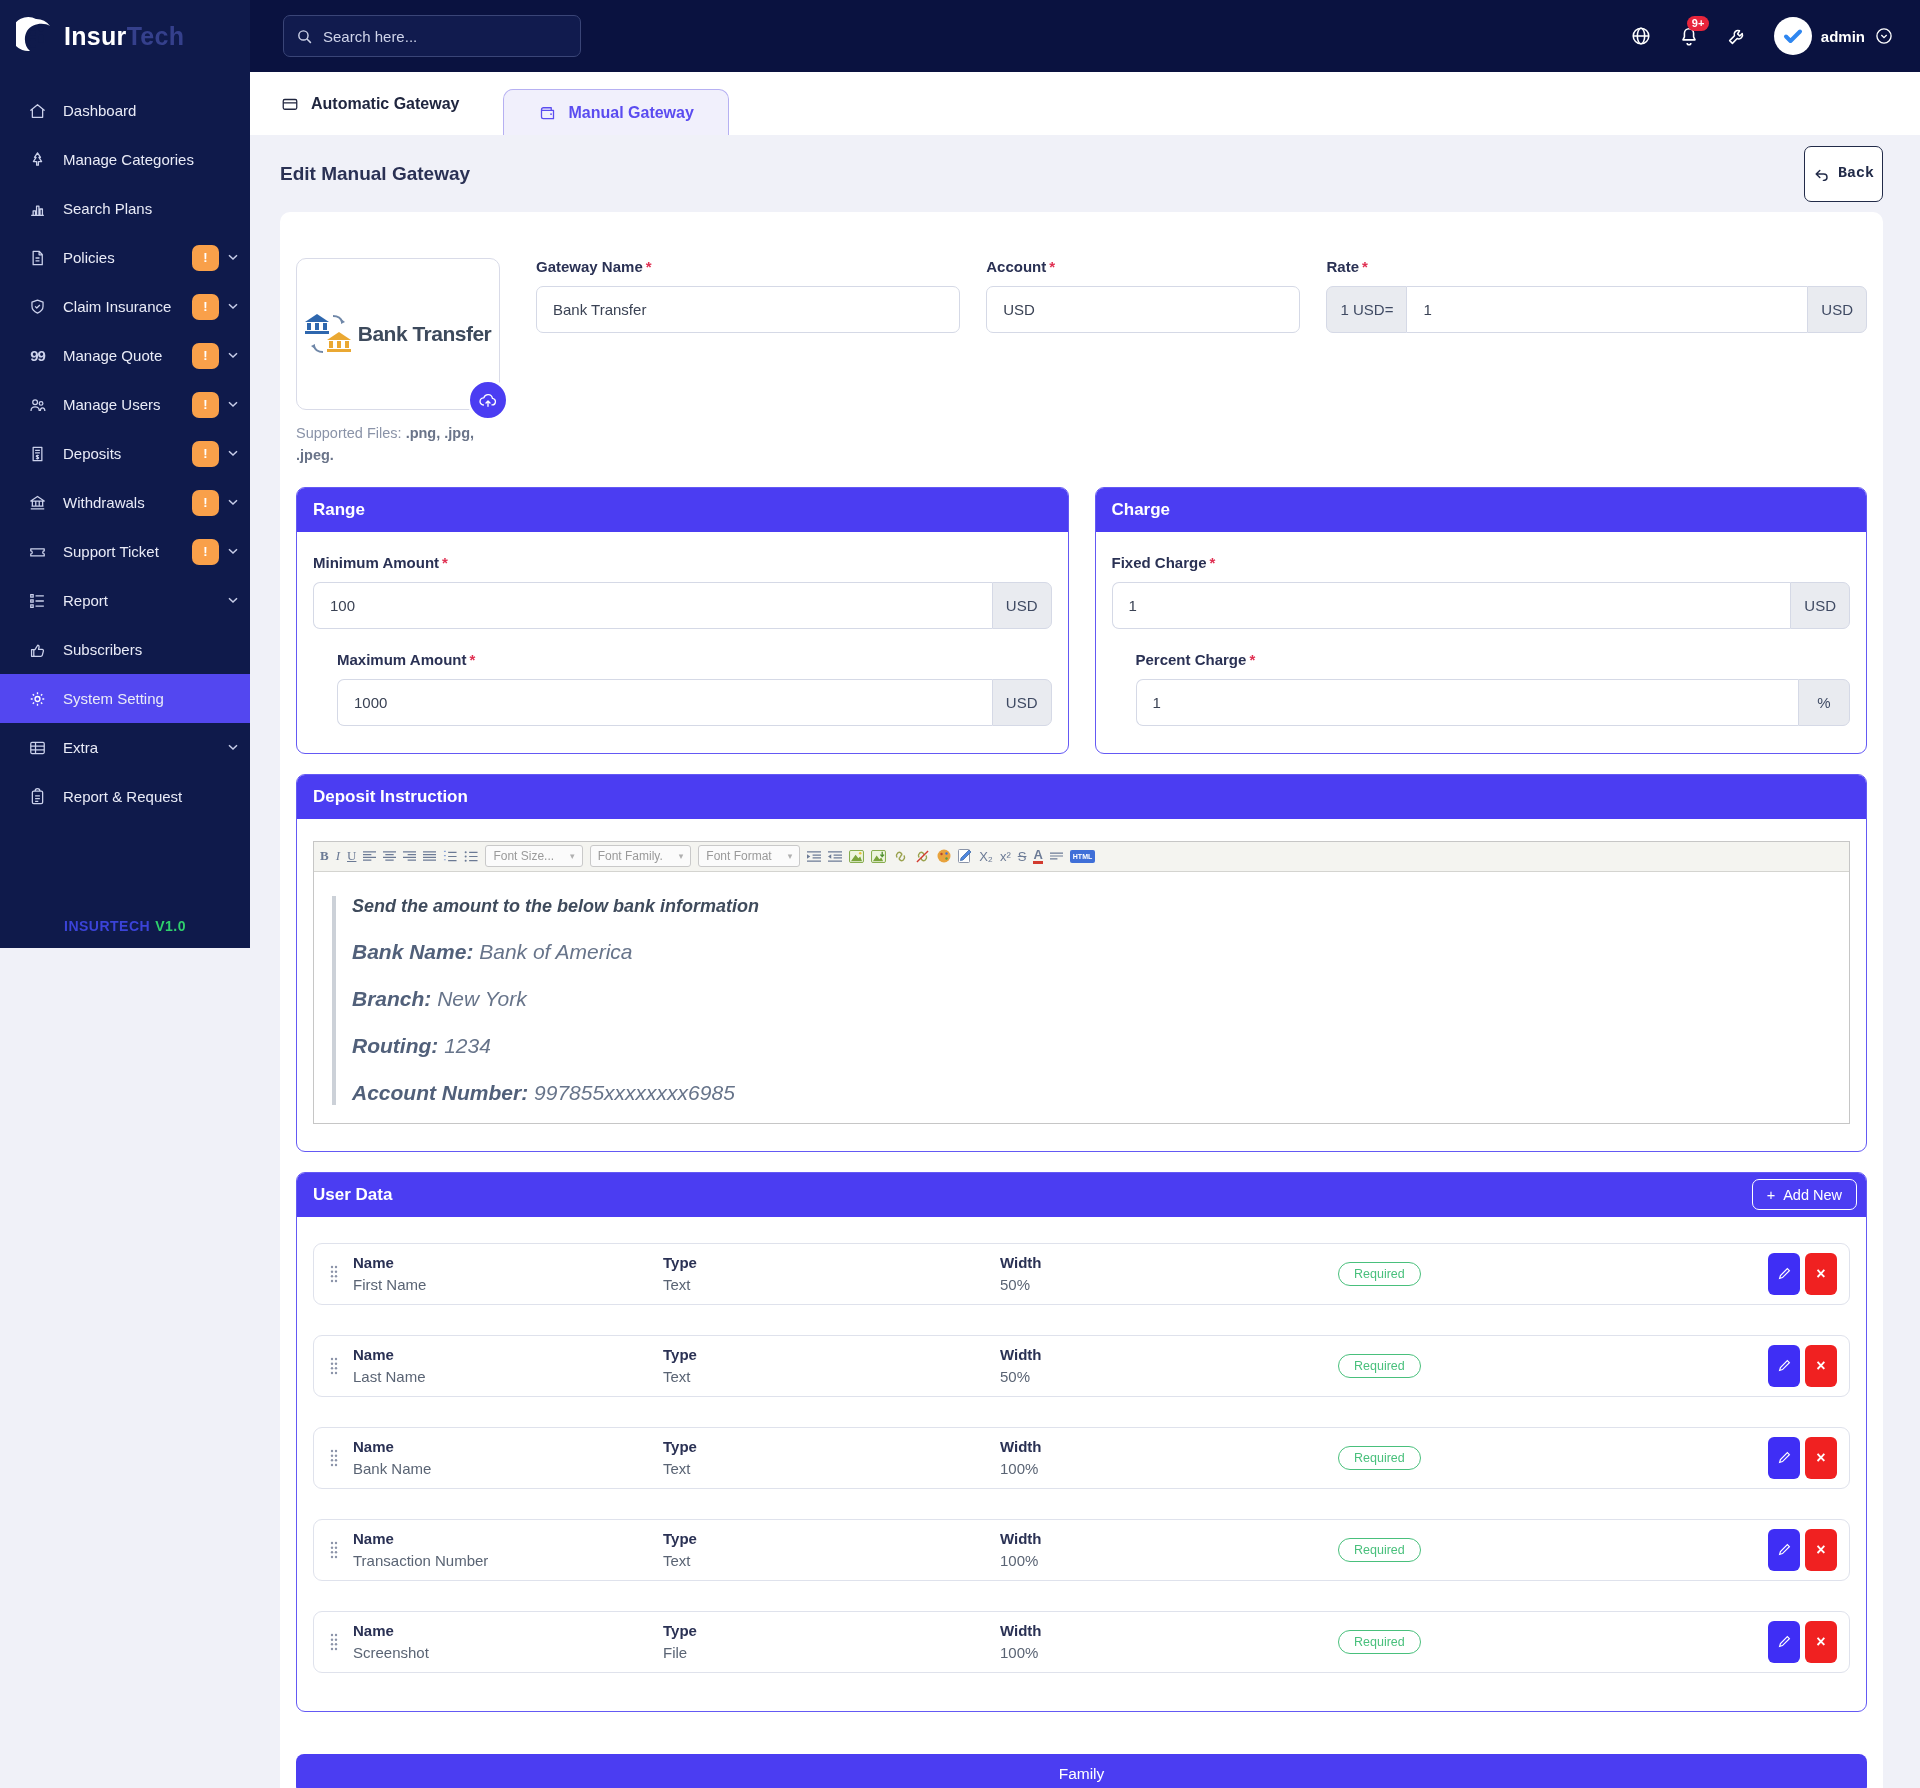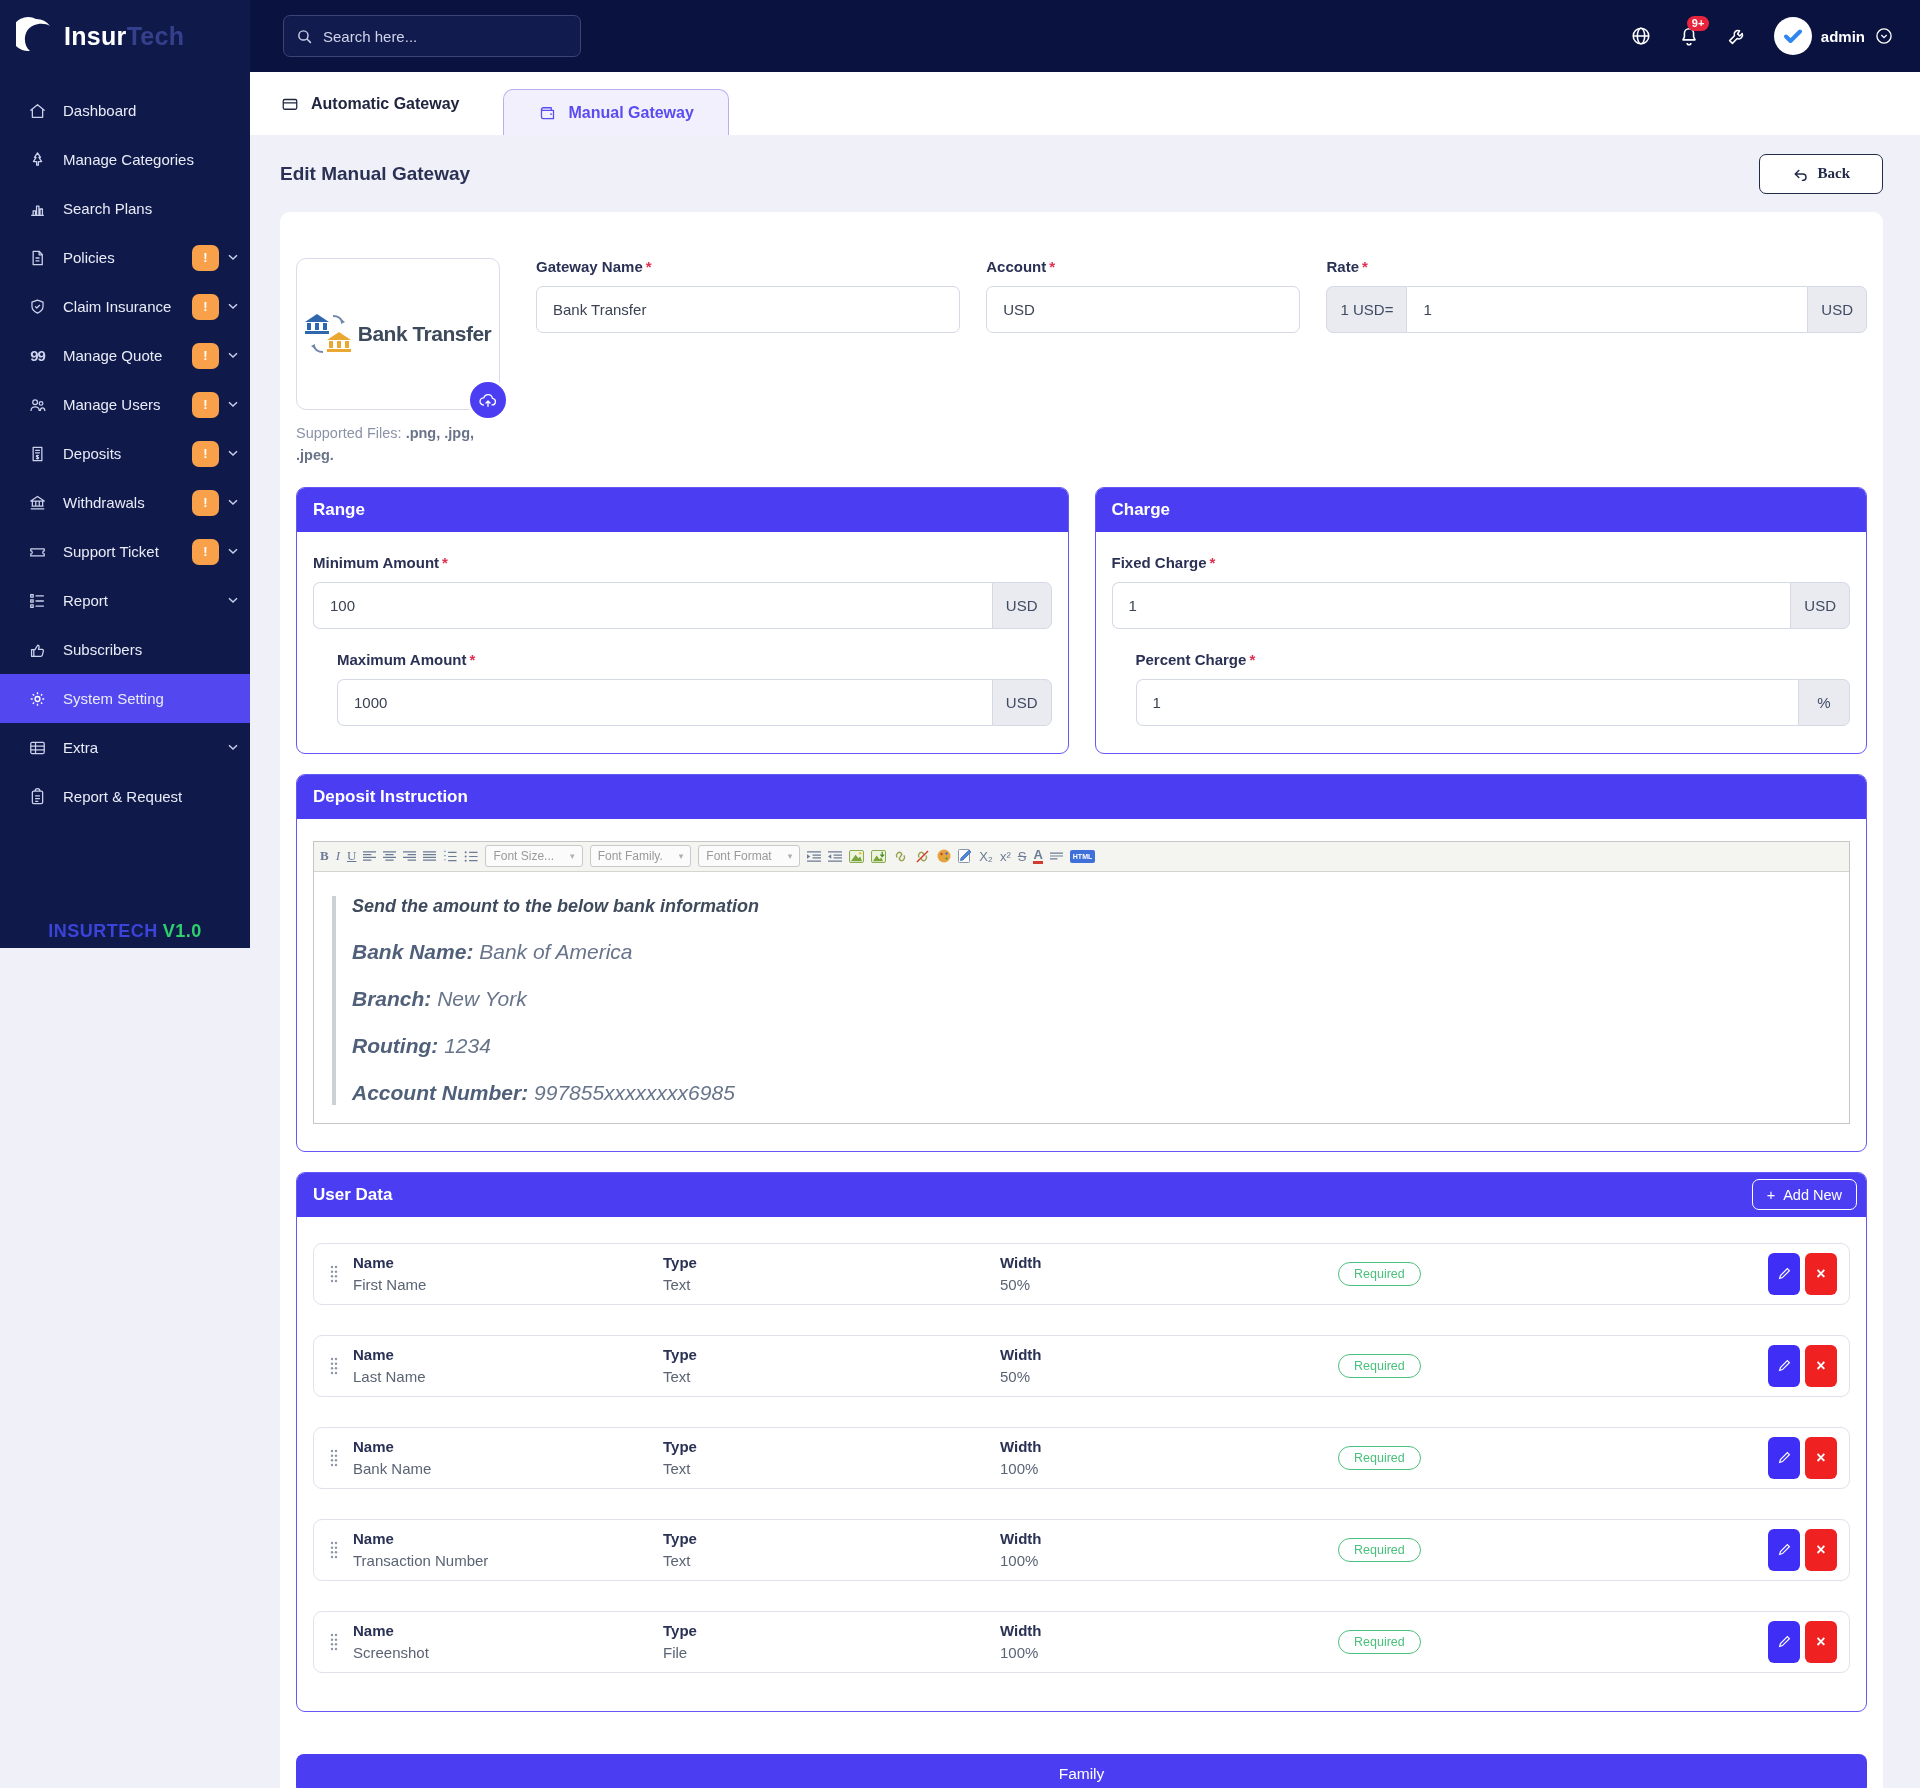--- a/index.html
+++ b/index.html
@@ -19,21 +19,21 @@
   .nav-item { display:flex; align-items:center; height:49px; padding:0 12px 0 28px; color:#e9ebf7; font-size:15px; cursor:pointer; }
   .nav-item .ic { color:#ccd2ec; width:19px; display:flex; justify-content:center; }
   .nav-item .lbl { margin-left:16px; white-space:nowrap; }
   .nav-item .sp { flex:1; }
   .nav-item.active { background:#5347f0; }
   .nav-item.active .ic { color:#fff; }
   .badge-o { min-width:27px; height:26px; background:#f9a04a; border-radius:7px; color:#fff; font-weight:700;
              display:flex; align-items:center; justify-content:center; font-size:13px; }
   .chev { margin-left:9px; color:#c7cde8; }
   .quote-glyph { font-weight:800; font-size:15px; letter-spacing:-1px; }
-  .side-footer { position:absolute; bottom:6px; width:100%; text-align:center; font-size:18px; font-weight:700; letter-spacing:.5px; }
+  .side-footer { position:absolute; bottom:14px; width:100%; text-align:center; font-size:14px; font-weight:700; letter-spacing:.5px; }
   .side-footer .f1 { color:#3b43d8; }
   .side-footer .f2 { color:#2fd06c; margin-left:5px; }
 
   
   .topbar { position:absolute; left:250px; top:0; width:1670px; height:72px; background:#0a1240;
             display:flex; align-items:center; padding:0 26px 0 33px; }
   .search-box { width:298px; height:42px; border:1px solid #3a4577; border-radius:7px; background:#111b4e;
                 display:flex; align-items:center; padding:0 12px; gap:10px; }
   .search-box input { background:transparent; border:none; outline:none; color:#cfd4ea; font-size:15px; width:100%;
                       font-family:"Liberation Sans","DejaVu Sans",sans-serif; }
@@ -49,22 +49,22 @@
   
   .main { position:absolute; left:250px; top:72px; width:1670px; height:1716px; }
   .tabs { height:63px; background:#fff; display:flex; align-items:flex-end; padding-left:28px; }
   .tab { display:flex; align-items:center; gap:11px; font-size:16px; font-weight:600; cursor:pointer; }
   .tab.plain { color:#20263f; height:63px; padding:0 44px 0 2px; }
   .tab.active { color:#5b4cf0; height:46px; padding:0 34px; background:#f1f0fc; border:1px solid #b6b0f2; border-bottom:none;
                 border-radius:10px 10px 0 0; }
   .page-head { height:77px; display:flex; align-items:center; justify-content:space-between; padding:0 37px 0 30px; }
   .page-title { font-size:19px; font-weight:700; color:#2a3154; }
   .back-btn { display:flex; align-items:center; gap:9px; background:#fff; border:1px solid #222b49; border-radius:7px;
-              height:40px; padding:0 32px; font-size:15px; font-weight:600; color:#222b49; cursor:pointer;
-              font-family:Liberation Serif, serif; }
+              height:56px; padding:0 8px; font-size:15px; font-weight:600; color:#222b49; cursor:pointer;
+              font-family:Liberation Mono, monospace; }
 
   .card { margin:0 37px 0 30px; background:#fff; border-radius:10px; padding:46px 16px 14px; }
 
   
   .row1 { display:flex; gap:26px; }
   .colA { width:214px; flex:none; }
   .imgbox { width:204px; height:152px; border:1px solid #d9dbe8; border-radius:10px; position:relative;
             display:flex; align-items:center; justify-content:center; gap:7px; padding:0 8px; }
   .imgbox .bt-label { font-size:21px; font-weight:800; color:#3d4a5c; letter-spacing:-.5px; white-space:nowrap; }
   .upload-btn { position:absolute; right:-10px; bottom:-12px; width:42px; height:42px; border-radius:50%;

